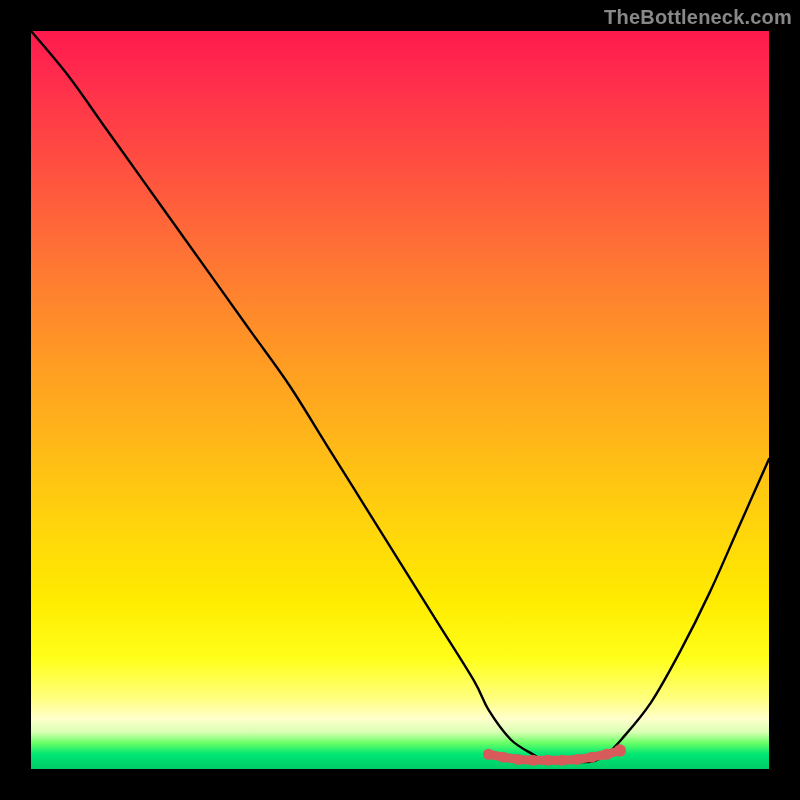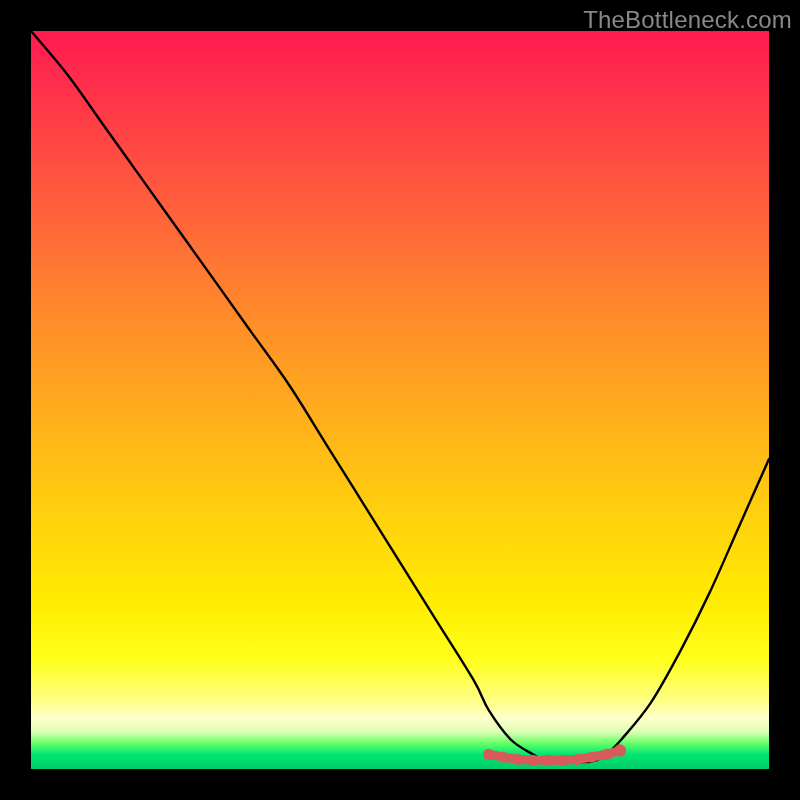--- a/index.html
+++ b/index.html
@@ -40,22 +40,22 @@
       #66ff66 96.5%,
       #00e673 98%,
       #00cc66 100%
     );
   }
   .watermark {
     position: absolute;
     top: 6px;
     right: 8px;
     color: #888;
-    font-size: 24px;
-    font-weight: 400;
+    font-size: 20px;
+    font-weight: 700;
     letter-spacing: 0.2px;
     z-index: 5;
     text-align: center;
   }
   svg.curve {
     position: absolute;
     left: 0;
     top: 0;
     width: 738px;
     height: 738px;

